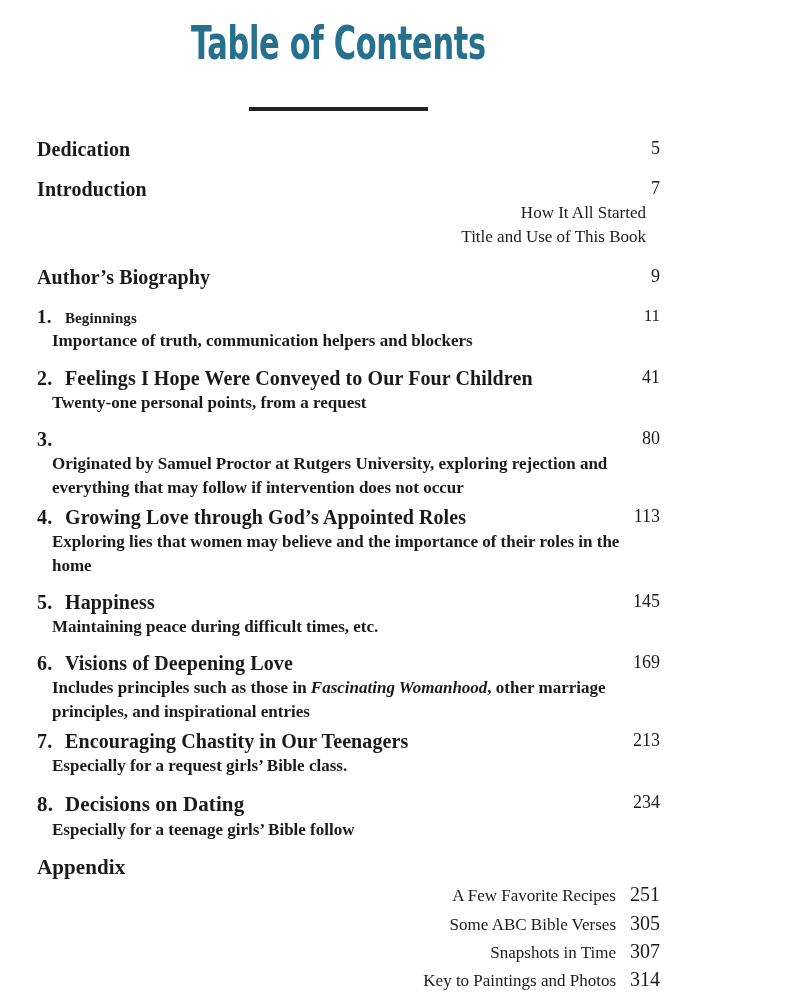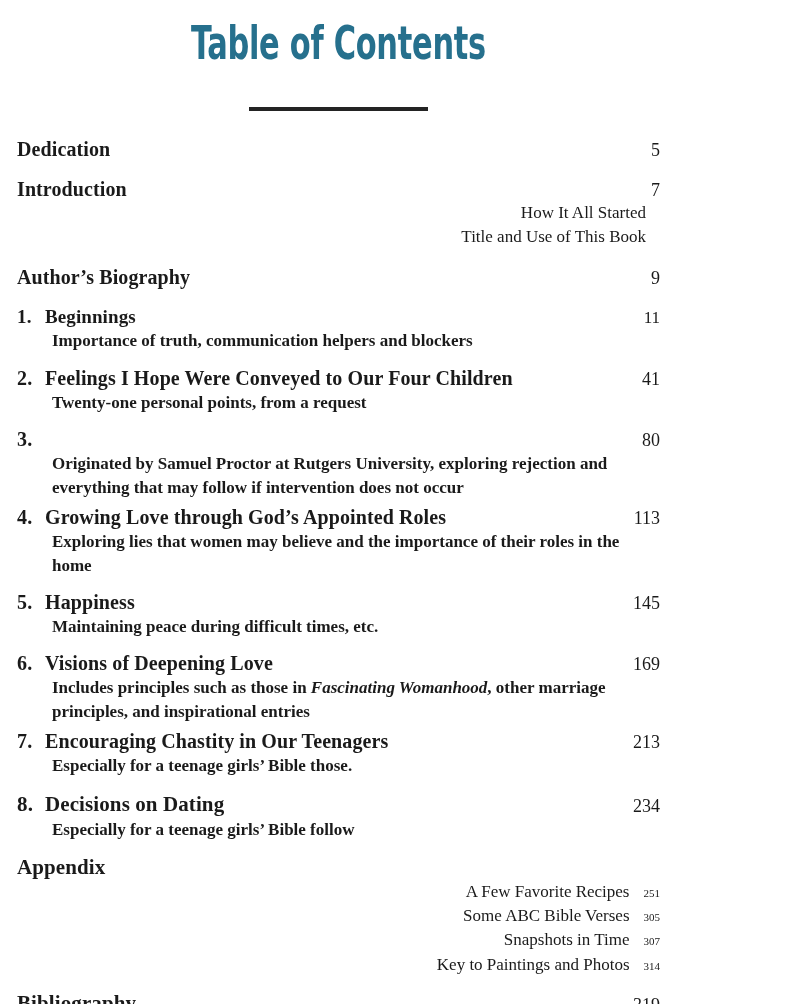--- a/index.html
+++ b/index.html
@@ -49,39 +49,40 @@
   
   .toc-list {
     margin-top: 27px;
   }
 
   .entry {
     position: relative;
   }
   .entry-line {
     display: flex;
-    align-items: flex-end;
+    align-items: flex-start;
     justify-content: space-between;
+    margin-left: 20px;
   }
   .entry-left {
     display: flex;
     align-items: baseline;
     min-width: 0;
   }
 
   .num {
     font-weight: 700;
     font-size: 19px;
     width: 28px;
     flex: 0 0 28px;
     letter-spacing: 0.2px;
   }
   .heading {
     font-weight: 700;
-    font-size: 19px;
+    font-size: 15px;
     letter-spacing: 0.1px;
     white-space: nowrap;
   }
   .page-no {
     font-size: 17px;
     font-weight: 400;
     text-align: right;
     white-space: nowrap;
     flex: 0 0 auto;
     padding-left: 14px;
@@ -109,21 +110,21 @@
   
   .subentry {
     display: flex;
     align-items: baseline;
     justify-content: flex-end;
     font-size: 17px;
     line-height: 1.42;
     padding-left: 35px;
   }
   .subentry .sub-label { white-space: nowrap; }
-  .subentry .page-no { font-size: 11px; }
+  .subentry .page-no { font-size: 20px; }
 
   
   .gap-sm  { height: 7px; }
   .gap-md  { height: 14px; }
   .gap-lg  { height: 17px; }
 </style>
 </head>
 <body>
 
 <div class="page">
@@ -254,21 +255,21 @@
     <div class="gap-sm"></div>
 
     <div class="entry sz-lg">
       <div class="entry-line">
         <div class="entry-left">
           <span class="num">7.</span>
           <span class="heading">Encouraging Chastity in Our Teenagers</span>
         </div>
         <span class="page-no">213</span>
       </div>
-      <div class="desc">Especially for a teenage girls’ Bible those.</div>
+      <div class="desc">Especially for a request girls’ Bible class.</div>
     </div>
 
     <div class="gap-md"></div>
 
     <div class="entry sz-xl">
       <div class="entry-line">
         <div class="entry-left">
           <span class="num">8.</span>
           <span class="heading">Decisions on Dating</span>
         </div>

